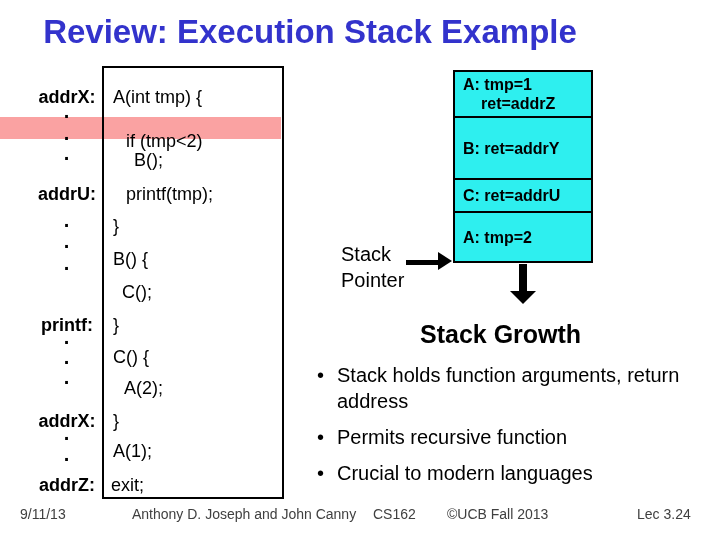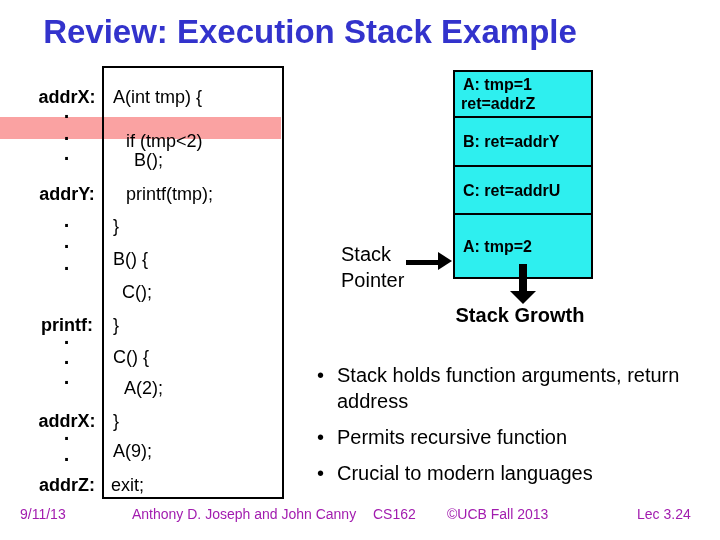--- a/index.html
+++ b/index.html
@@ -22,62 +22,62 @@
 
   
   .codeline{font-size:18px;font-weight:normal;line-height:22px;white-space:nowrap;z-index:3}
 
   
   #frames{left:453px;top:70px;width:140px;z-index:2}
   .frame{width:140px;border:2px solid #000;background:#2EEFEF;box-sizing:border-box;
          display:flex;flex-direction:column;justify-content:center;
          font-size:16px;font-weight:bold;line-height:19px}
   .frame + .frame{margin-top:-2px}
-  .f1{height:48px}.f2{height:51px}.f3{height:50px}.f4{height:66px}
+  .f1{height:48px}.f2{height:64px}.f3{height:35px}.f4{height:52px}
   .frame .l1{padding-left:8px}
-  .frame .l2{padding-left:6px}
+  .frame .l2{padding-left:26px}
 
   
   #sp-label{left:341px;top:241px;font-size:20px;font-weight:normal;line-height:26px;z-index:3}
   #sp-arrow-stem{left:406px;top:260px;width:34px;height:5px;background:#000;z-index:3}
   #sp-arrow-head{left:438px;top:252px;width:0;height:0;border-left:14px solid #000;
                  border-top:9px solid transparent;border-bottom:9px solid transparent;z-index:3}
   #gr-arrow-stem{left:519px;top:264px;width:8px;height:28px;background:#000;z-index:3}
   #gr-arrow-head{left:510px;top:291px;width:0;height:0;border-top:13px solid #000;
                  border-left:13px solid transparent;border-right:13px solid transparent;z-index:3}
-  #growth{left:420px;top:304px;width:200px;text-align:center;font-size:20px;font-weight:bold;z-index:3}
+  #growth{left:420px;top:320px;width:200px;text-align:left;font-size:25px;font-weight:bold;z-index:3}
 
   
   #bullets{left:311px;top:362px;width:402px;z-index:3}
   .bullet{display:flex;font-size:20px;line-height:26px;margin-bottom:10px}
   .bdot{width:26px;padding-left:6px;box-sizing:border-box}
   .btext{flex:1}
 
   
-  .ft{top:506px;font-size:14px;color:#a21caf;white-space:nowrap;z-index:3}
+  .ft{top:506px;font-size:14px;color:#404040;white-space:nowrap;z-index:3}
   #ft-date{left:20px}
   #ft-authors{left:132px}
   #ft-course{left:373px}
   #ft-copy{left:447px}
   #ft-lec{left:637px}
 </style>
 </head>
 <body>
 
 <div class="abs" id="title">Review: Execution Stack Example</div>
 
 <div class="abs" id="hlband"></div>
 
 <div class="abs" id="codebox"></div>
 
 <div class="abs codelabel" style="top:86px">addrX:</div>
 <div class="abs codelabel dotlbl" style="top:106px">·</div>
 <div class="abs codelabel dotlbl" style="top:128px">·</div>
 <div class="abs codelabel dotlbl" style="top:148px">·</div>
-<div class="abs codelabel" style="top:183px">addrY:</div>
+<div class="abs codelabel" style="top:183px">addrU:</div>
 <div class="abs codelabel dotlbl" style="top:215px">·</div>
 <div class="abs codelabel dotlbl" style="top:236px">·</div>
 <div class="abs codelabel dotlbl" style="top:258px">·</div>
 <div class="abs codelabel" style="top:314px">printf:</div>
 <div class="abs codelabel dotlbl" style="top:332px">·</div>
 <div class="abs codelabel dotlbl" style="top:352px">·</div>
 <div class="abs codelabel dotlbl" style="top:372px">·</div>
 <div class="abs codelabel" style="top:410px">addrX:</div>
 <div class="abs codelabel dotlbl" style="top:428px">·</div>
 <div class="abs codelabel dotlbl" style="top:449px">·</div>
@@ -87,21 +87,21 @@
 <div class="abs codeline" style="left:126px;top:130px">if (tmp&lt;2)</div>
 <div class="abs codeline" style="left:134px;top:149px">B();</div>
 <div class="abs codeline" style="left:126px;top:183px">printf(tmp);</div>
 <div class="abs codeline" style="left:113px;top:215px">}</div>
 <div class="abs codeline" style="left:113px;top:248px">B() {</div>
 <div class="abs codeline" style="left:122px;top:281px">C();</div>
 <div class="abs codeline" style="left:113px;top:314px">}</div>
 <div class="abs codeline" style="left:113px;top:346px">C() {</div>
 <div class="abs codeline" style="left:124px;top:377px">A(2);</div>
 <div class="abs codeline" style="left:113px;top:410px">}</div>
-<div class="abs codeline" style="left:113px;top:440px">A(9);</div>
+<div class="abs codeline" style="left:113px;top:440px">A(1);</div>
 <div class="abs codeline" style="left:111px;top:474px">exit;</div>
 
 <div class="abs" id="frames">
   <div class="frame f1">
     <div class="l1">A: tmp=1</div>
     <div class="l2">ret=addrZ</div>
   </div>
   <div class="frame f2">
     <div class="l1">B: ret=addrY</div>
     <div class="l2"></div>

